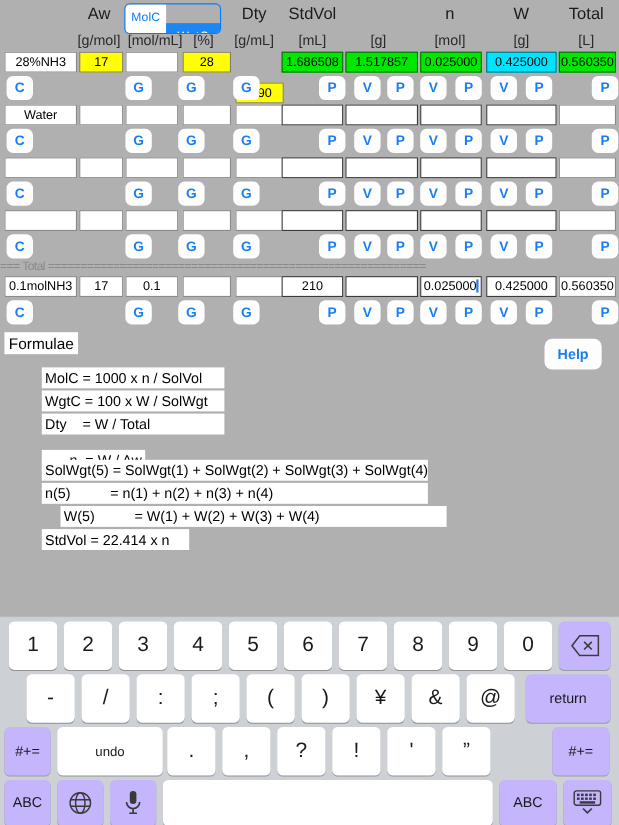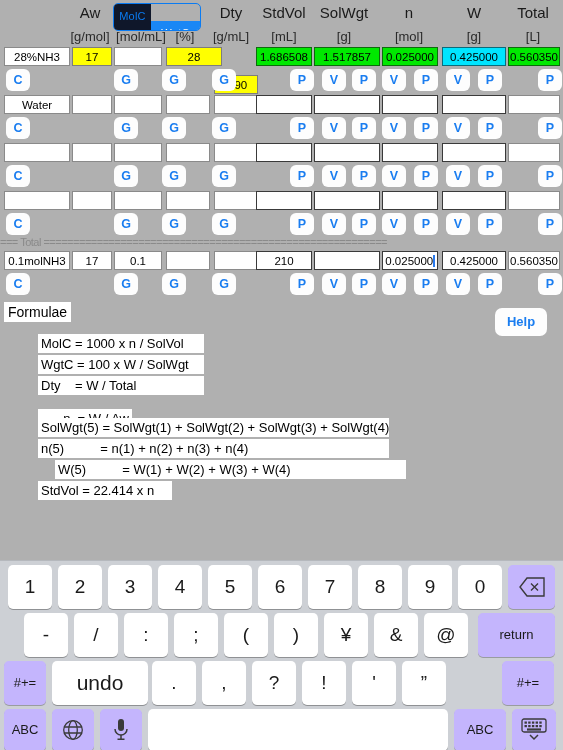--- a/index.html
+++ b/index.html
@@ -24,21 +24,21 @@
 
   
   .seg{
     position:absolute;display:flex;border-radius:5px;overflow:hidden;
     border:1px solid #0a7bf2;
   }
   .seg div{
     font-size:11px;line-height:24px;text-align:center;
     letter-spacing:.2px;
   }
-  .seg .off{background:#0f172a;color:#0a7bf2;}
+  .seg .off{background:#ffffff;color:#0a7bf2;}
   .seg .on{background:#1a87f5;color:#ffffff;}
 
   
   .cell{
     position:absolute;height:19px;line-height:19px;
     background:#ffffff;border:1px solid #7d7d7d;
     box-sizing:border-box;text-align:center;
     font-size:11.5px;color:#000;
     overflow:hidden;white-space:nowrap;
   }
@@ -89,57 +89,56 @@
     border-top:1px solid #b5b8bd;
   }
   .key{
     position:absolute;border-radius:5px;background:#ffffff;
     box-shadow:0 1px 0 rgba(0,0,0,.30);
     text-align:center;color:#1a1a1a;
     font-size:19px;
   }
   .key.dark{background:#c4b5fd;box-shadow:0 1px 0 rgba(0,0,0,.25);}
   .key.small{font-size:13px;}
-  .key.mid{font-size:21px;}
+  .key.mid{font-size:12px;}
   svg{display:block;}
 </style>
 </head>
 <body>
 
 <div class="app">
 
   <div class="grid">
 
     <div class="hdr-cell" style="left:62px;width:56px;">Aw</div>
     <div class="seg" style="left:113px;top:3px;width:86px;height:26px;">
       <div class="off" style="width:43px;">MolC</div>
       <div class="on" style="width:57px;margin-top:17px;">WgtC</div>
     </div>
     <div class="hdr-cell" style="left:203px;width:56px;">Dty</div>
     <div class="hdr-cell" style="left:252px;width:64px;">StdVol</div>
-    <div class="hdr-cell" style="left:306px;width:76px;">SolWgt</div>
     <div class="hdr-cell" style="left:381px;width:56px;">n</div>
     <div class="hdr-cell" style="left:443px;width:62px;">W</div>
     <div class="hdr-cell" style="left:503px;width:60px;">Total</div>
 
     <div class="unit-cell" style="left:62px;top:27px;width:56px;">[g/mol]</div>
     <div class="unit-cell" style="left:110px;top:27px;width:62px;">[mol/mL]</div>
     <div class="unit-cell" style="left:162px;top:27px;width:46px;">[%]</div>
     <div class="unit-cell" style="left:203px;top:27px;width:56px;">[g/mL]</div>
     <div class="unit-cell" style="left:252px;top:27px;width:64px;">[mL]</div>
     <div class="unit-cell" style="left:306px;top:27px;width:76px;">[g]</div>
     <div class="unit-cell" style="left:381px;top:27px;width:56px;">[mol]</div>
     <div class="unit-cell" style="left:443px;top:27px;width:62px;">[g]</div>
     <div class="unit-cell" style="left:503px;top:27px;width:60px;">[L]</div>
 
     <div id="grid-body">
         <div class="cell plain" style="left: 4px; width: 66px; top: 47px;">28%NH3</div>
         <div class="cell yellow" style="left: 72px; width: 40px; top: 47px;">17</div>
         <div class="cell plain" style="left: 114px; width: 48px; top: 47px;"></div>
-        <div class="cell yellow" style="left: 166px; width: 56px; top: 47px;">28</div>
+        <div class="cell yellow" style="left: 166px; width: 44px; top: 47px;">28</div>
         <div class="cell yellow" style="left: 214px; width: 44px; top: 47px; margin-top: 28px;">0.90</div>
         <div class="cell green" style="left: 256px; width: 56px; top: 47px;">1.686508</div>
         <div class="cell green" style="left: 314px; width: 66px; top: 47px;">1.517857</div>
         <div class="cell green" style="left: 382px; width: 56px; top: 47px;">0.025000</div>
         <div class="cell cyan" style="left: 442px; width: 64px; top: 47px;">0.425000</div>
         <div class="cell green" style="left: 508px; width: 52px; top: 47px;">0.560350</div>
         <div class="rbtn" style="left: 6px; top: 69px;">C</div>
         <div class="rbtn" style="left: 114px; top: 69px;">G</div>
         <div class="rbtn" style="left: 162px; top: 69px;">G</div>
         <div class="rbtn" style="left: 212px; top: 69px;">G</div>

